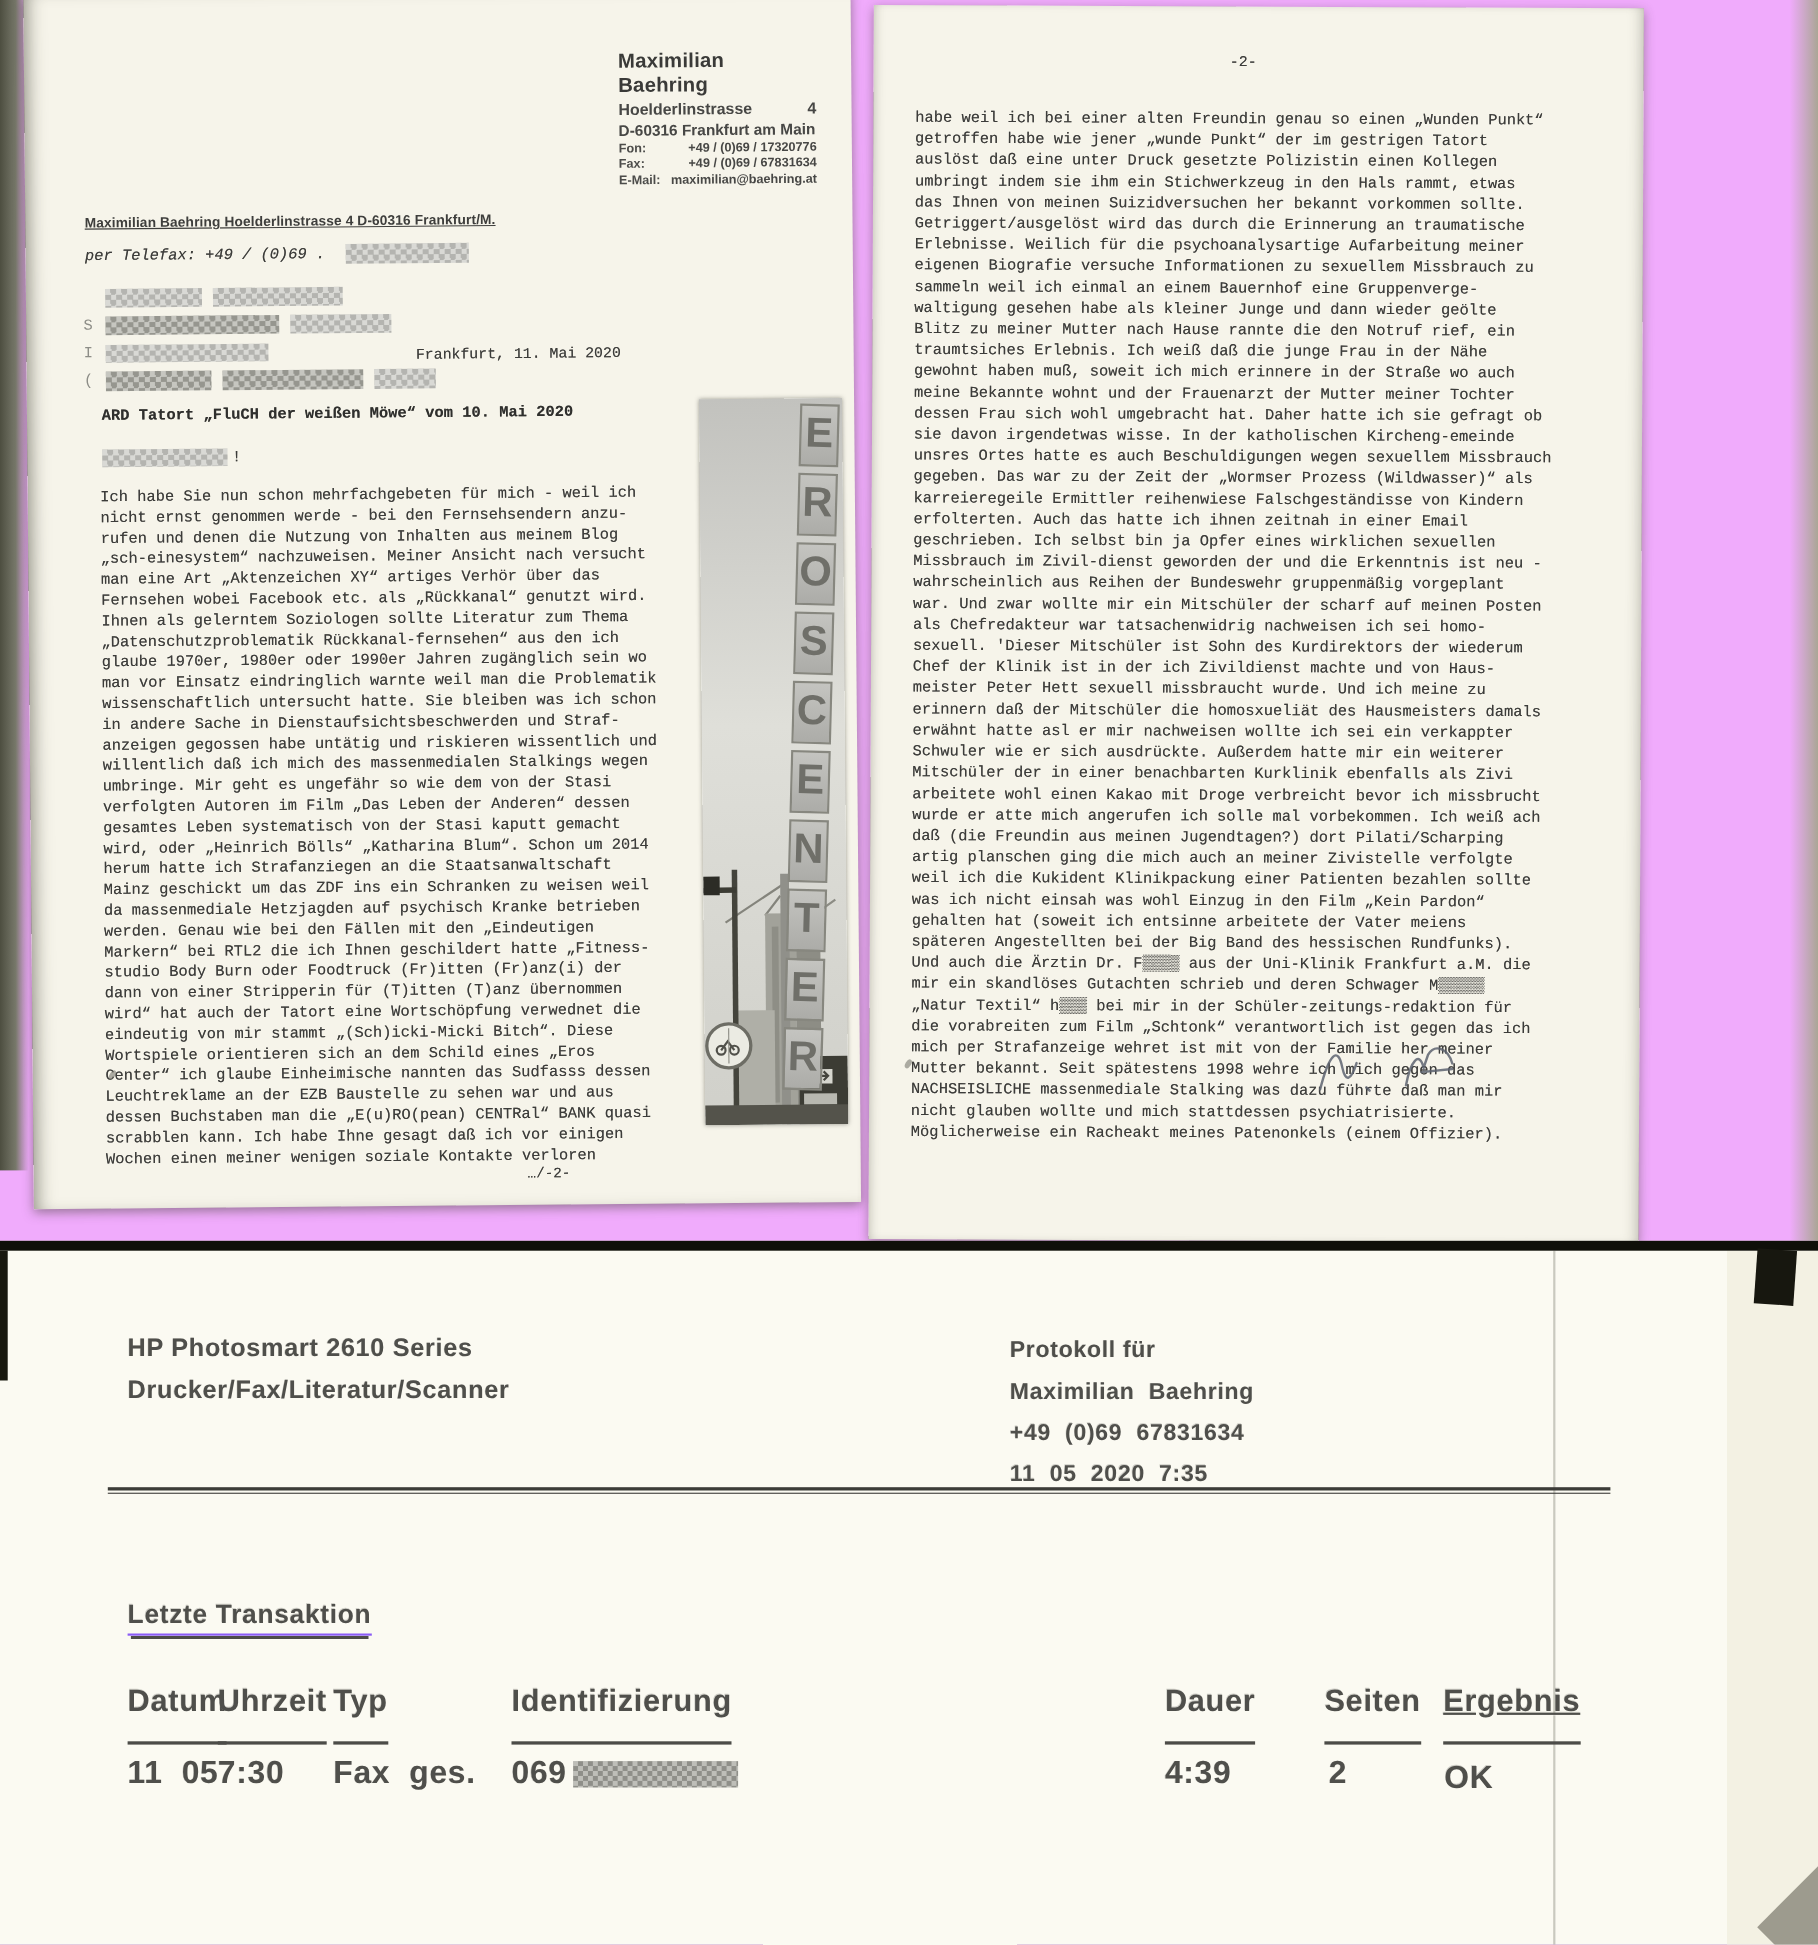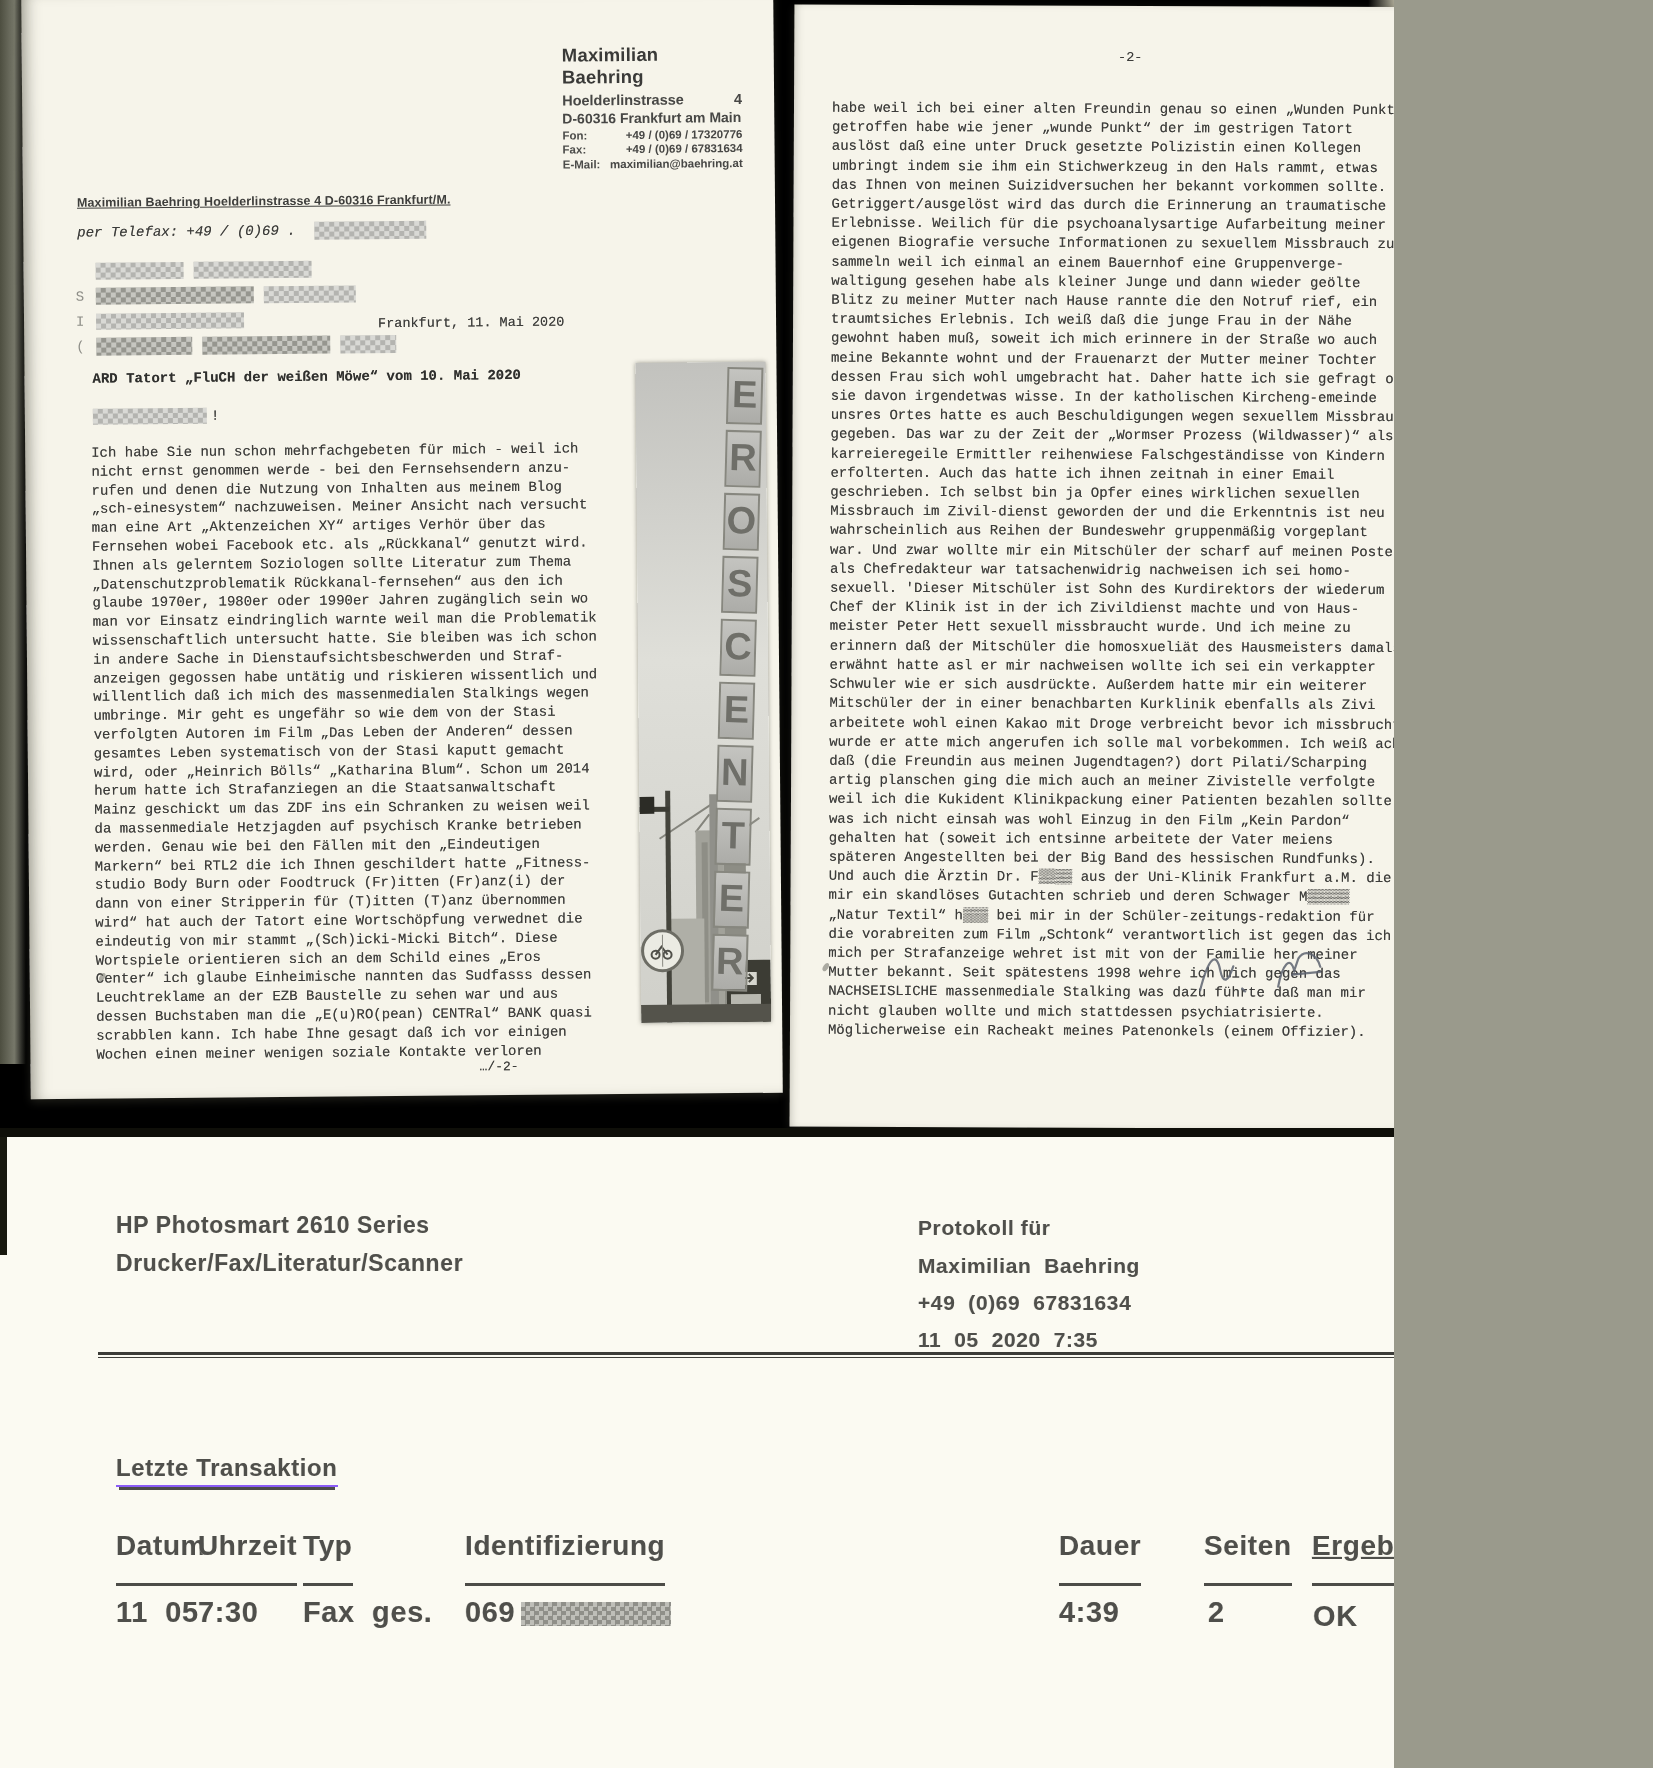--- a/index.html
+++ b/index.html
@@ -1,17 +1,17 @@
 <!DOCTYPE html>
 <html><head>
 <meta charset="utf-8">
 <style>
   html,body{margin:0;padding:0;background:#9a9a8c;}
-  .screen{position:relative;width:1394px;height:1768px;overflow:hidden;
-          background:#000000;font-family:"Liberation Sans",sans-serif;}
+  .screen{position:relative;width:1653px;height:1768px;overflow:hidden;
+          background:#f0abfc;font-family:"Liberation Sans",sans-serif;}
 
   
   .bg-left-strip{position:absolute;left:0;top:0;width:26px;height:1064px;
     background:linear-gradient(90deg,#4d4e40,#77786a 55%,rgba(199,196,178,0));}
   .bg-right-strip{position:absolute;right:0;top:0;width:26px;height:1128px;
     background:linear-gradient(270deg,#a9a694,rgba(199,196,178,0));}
 
   
   .page{position:absolute;background:#f6f4ea;
     box-shadow:0 3px 10px rgba(62,62,50,.5);}

